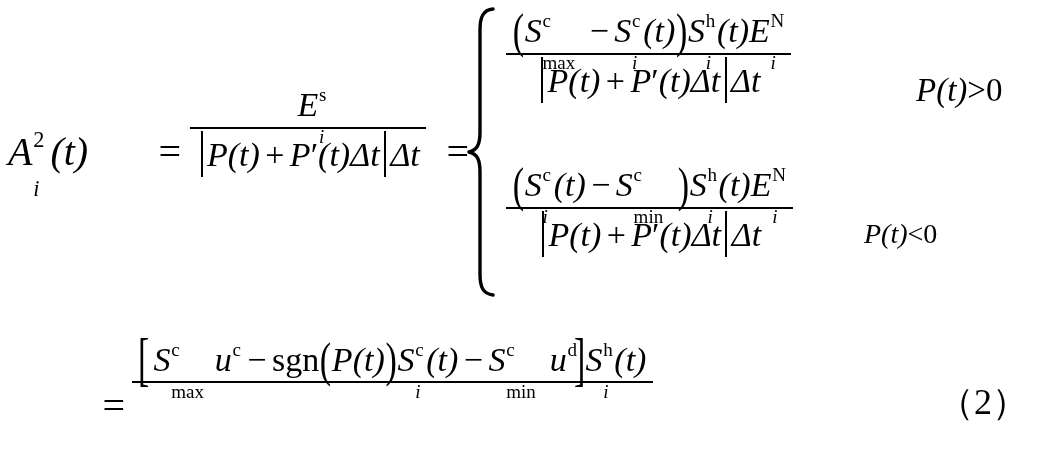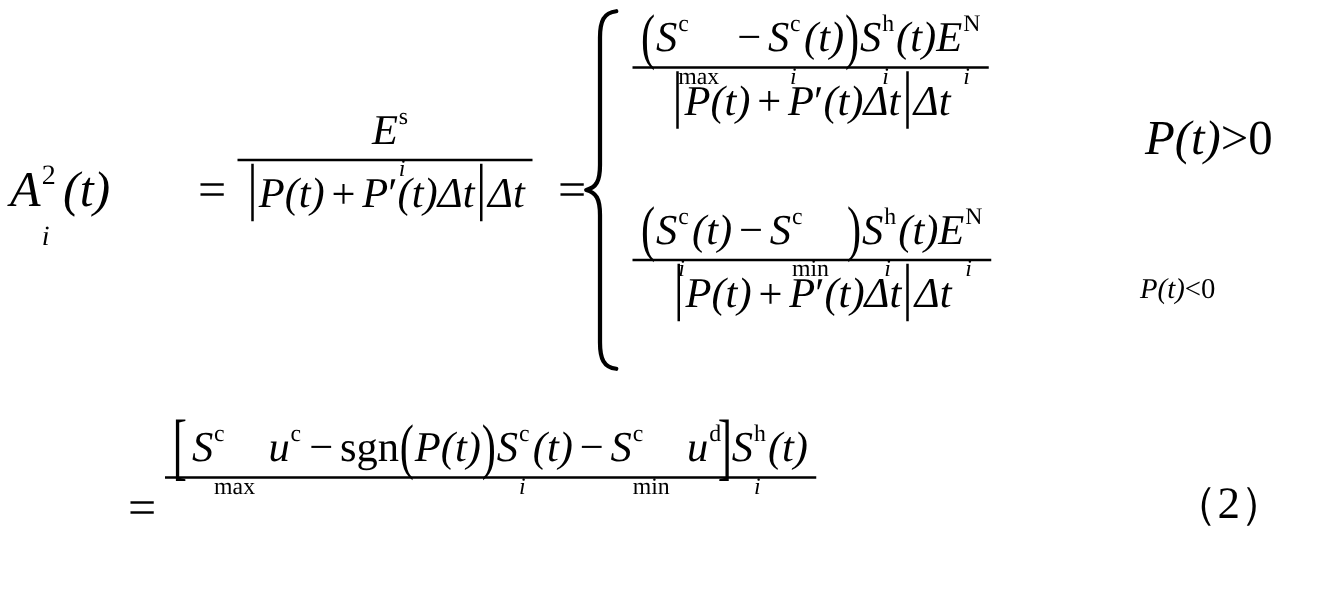--- a/index.html
+++ b/index.html
@@ -101,23 +101,23 @@
   #first-frac   { left: 190px; top: 86px;  font-size: 34px; }
   #eq2          { left: 440px; top: 128px; font-size: 40px; }
 
   #brace {
     left: 466px; top: 6px;
     width: 30px; height: 292px;
   }
   #brace svg { display: block; }
 
   #case1-frac   { left: 506px; top: 12px;  font-size: 34px; }
-  #case1-cond   { left: 916px; top: 72px;  font-size: 39px; margin-top: 16px; }
+  #case1-cond   { left: 916px; top: 72px;  font-size: 33px; }
   #case2-frac   { left: 506px; top: 166px; font-size: 34px; }
-  #case2-cond   { left: 912px; top: 218px; font-size: 23px; }
+  #case2-cond   { left: 864px; top: 218px; font-size: 28px; }
 
   #eq3          { left: 96px;  top: 382px; font-size: 40px; }
   #final-frac   { left: 132px; top: 340px; font-size: 34px; }
   #eqnum        { left: 938px; top: 378px; font-size: 36px; }
 
   .cond { font-style: italic; }
 </style>
 </head>
 <body>
 

